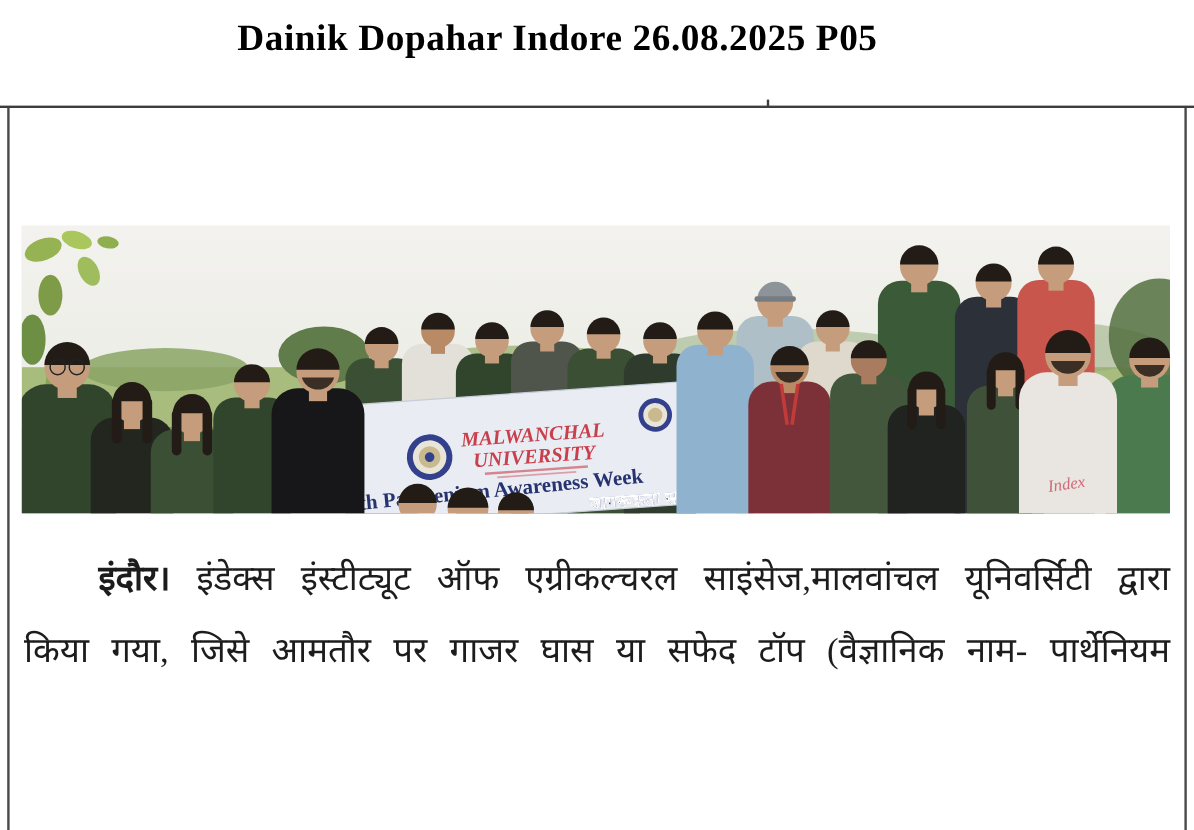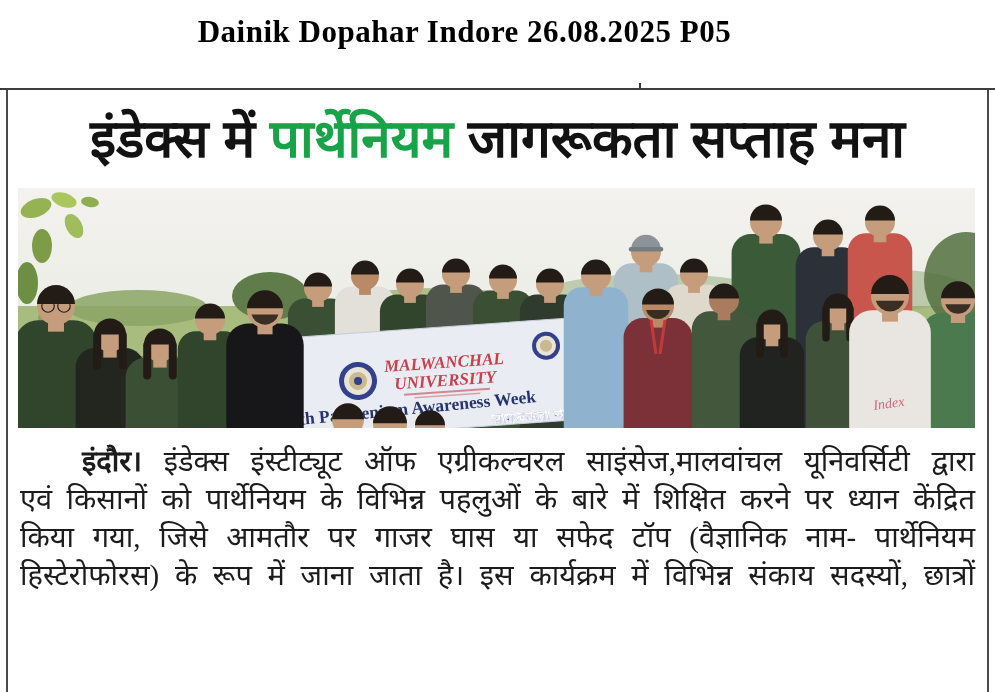--- a/index.html
+++ b/index.html
@@ -15,38 +15,37 @@
   .headline{position:absolute;left:10px;top:98px;width:975px;height:82px;line-height:82px;
         text-align:center;font-family:"Liberation Sans",sans-serif;font-weight:800;
         font-size:53px;color:#121212;white-space:nowrap;}
   .headline .hl{color:#18a349;}
   .photo{position:absolute;left:18px;top:188px;width:957px;height:240px;overflow:hidden;
         background:#eceee9;}
   .photo svg{display:block;}
   .article-body{position:absolute;left:20px;top:442px;width:955px;
         font-family:"Liberation Serif",serif;font-size:29px;color:#1c1c1c;}
   .bline{height:38px;line-height:38px;text-align:justify;text-align-last:justify;
-        white-space:nowrap;overflow:visible;}
+        white-space:nowrap;overflow:visible;margin-top:22px;}
   .bline.first{text-indent:0;padding-left:62px;}
   .bline.last{text-align-last:left;}
   .bline b{font-weight:bold;}
 </style>
 </head>
 <body>
 
 <div class="page">
 
   <div class="scan-title">Dainik Dopahar Indore 26.08.2025 P05</div>
 
   <div class="rule-top"></div>
   <div class="rule-tick"></div>
   <div class="border-left"></div>
   <div class="border-right"></div>
 
-  <div class="headline"><span>इंडेक्स में </span><span class="hl">पार्थेनियम</span><span> जागरूकता सप्ताह मना</span></div>
 
   <div class="photo">
     <svg width="957" height="240" viewBox="0 0 957 240" xmlns="http://www.w3.org/2000/svg">
       <defs>
         <linearGradient id="sky" x1="0" y1="0" x2="0" y2="1">
           <stop offset="0" stop-color="#f3f2ee"></stop>
           <stop offset="1" stop-color="#e7e9e2"></stop>
         </linearGradient>
       </defs>
 
@@ -265,18 +264,16 @@
         </g>
 
       <g>
         <text x="856" y="222" font-family="Liberation Serif, serif" font-style="italic" font-size="14" fill="#d06a78" transform="rotate(-8 856 222)">Index</text>
       </g>
     </svg>
   </div>
 
   <div class="article-body">
     <div class="bline first"><b>इंदौर।</b><span> इंडेक्स इंस्टीट्यूट ऑफ एग्रीकल्चरल साइंसेज,मालवांचल यूनिवर्सिटी द्वारा</span></div>
-    <div class="bline">एवं किसानों को पार्थेनियम के विभिन्न पहलुओं के बारे में शिक्षित करने पर ध्यान केंद्रित</div>
     <div class="bline">किया गया, जिसे आमतौर पर गाजर घास या सफेद टॉप (वैज्ञानिक नाम- पार्थेनियम</div>
-    <div class="bline">हिस्टेरोफोरस) के रूप में जाना जाता है। इस कार्यक्रम में विभिन्न संकाय सदस्यों, छात्रों</div>
   </div>
 
 </div>
 
 </body></html>

